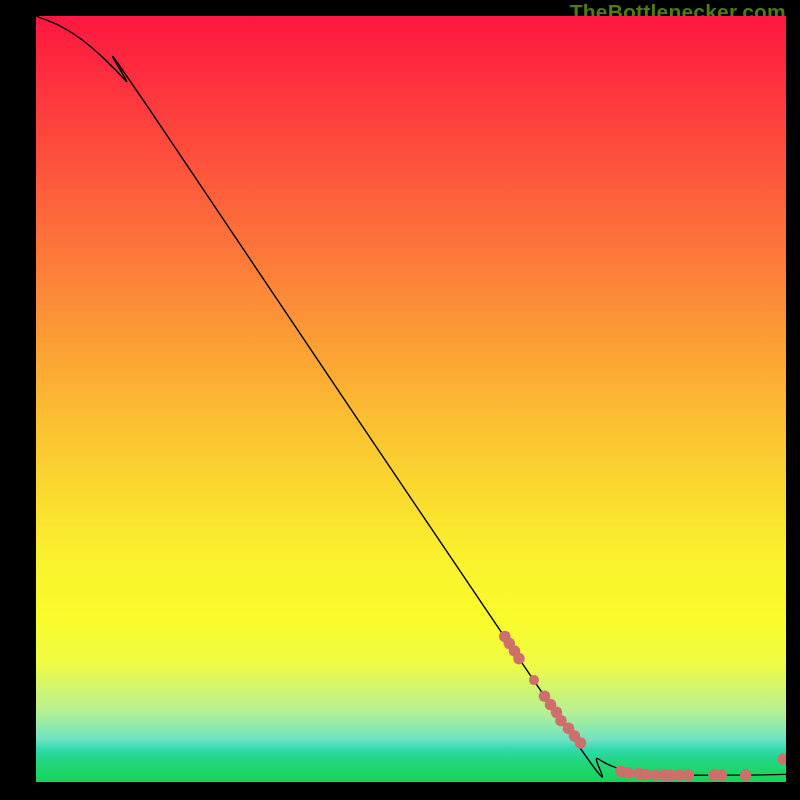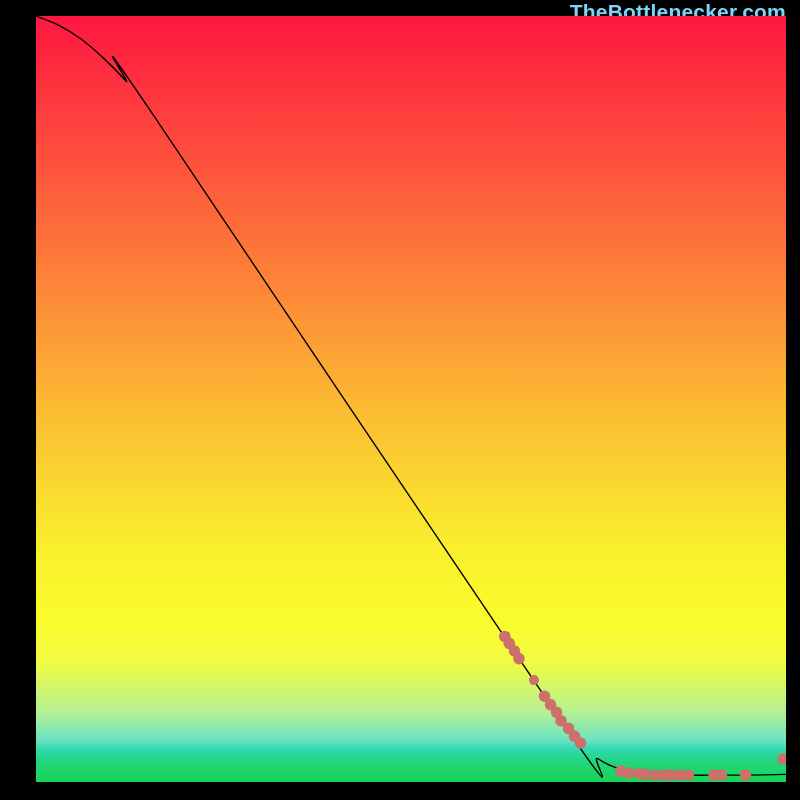--- a/index.html
+++ b/index.html
@@ -17,21 +17,21 @@
     width: 750px;
     height: 766px;
   }
   .watermark {
     position: absolute;
     right: 14px;
     top: 0px;
     font-family: Arial, Helvetica, sans-serif;
     font-size: 21px;
     font-weight: 600;
-    color: #7dd3fc;
+    color: #4d7c0f;
     letter-spacing: 0.2px;
     user-select: none;
   }
 </style>
 </head>
 <body>
 
 <div class="watermark">TheBottlenecker.com</div>
 
 <svg class="plot-area" viewBox="0 0 750 766" preserveAspectRatio="none">

